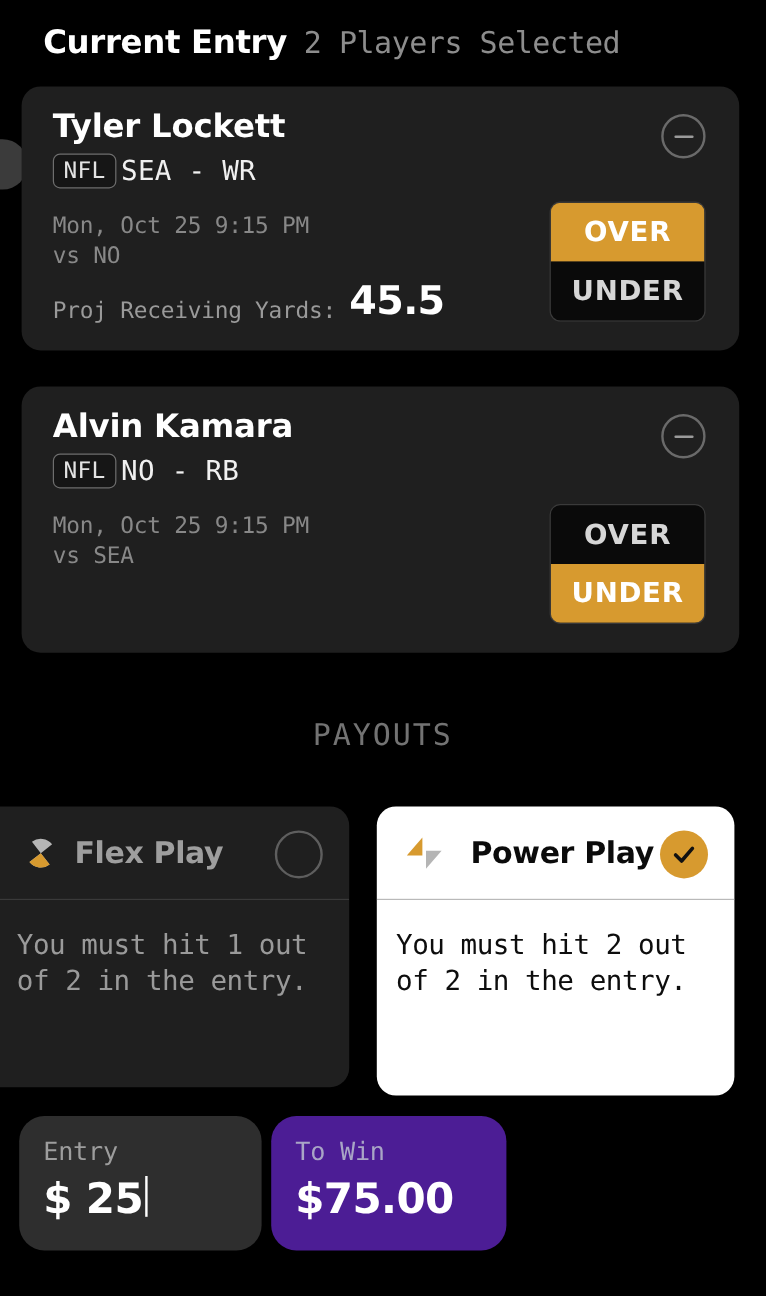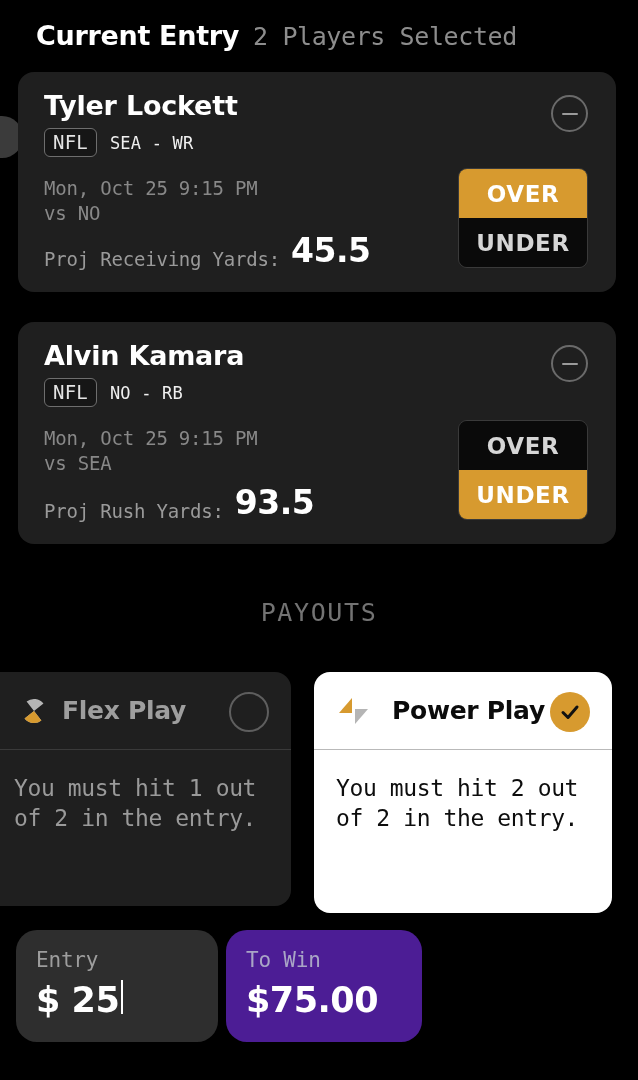--- a/index.html
+++ b/index.html
@@ -40,30 +40,30 @@
   #player-card-0 { top:72px;  height:220px; }
   #player-card-1 { top:322px; height:222px; }
 
   .p-name {
     position:absolute; left:26px; top:18px;
     font-family:"DejaVu Sans", sans-serif;
     font-weight:bold; font-size:27px; color:#fff; letter-spacing:-0.2px;
   }
   .p-meta-row {
     position:absolute; left:26px; top:56px;
-    display:flex; align-items:center; gap:13px;
+    display:flex; align-items:center; gap:4px;
   }
   .league-badge {
     border:1px solid #6e6e6e; border-radius:6px;
     background:#161616;
     padding:2px 8px 3px;
     font-size:19px; color:#e4e4e4; letter-spacing:0.2px;
   }
   .p-team {
-    font-size:17px; color:#f0f0f0; letter-spacing:0.2px;
+    font-size:23px; color:#f0f0f0; letter-spacing:0.2px;
   }
   .p-time {
     position:absolute; left:26px; top:104px;
     font-size:19px; color:#888; line-height:1.32; letter-spacing:-0.2px;
   }
   .p-proj {
     position:absolute; left:26px; bottom:22px;
     display:flex; align-items:flex-end; gap:11px;
   }
   .p-proj-label { font-size:19px; color:#9a9a9a; letter-spacing:-0.2px; }
@@ -132,21 +132,21 @@
   #payout-card-flex .hd-check { border:2px solid #5e5e5e; background:transparent; }
   #payout-card-power .hd-check {
     background:#d79a2f;
     display:flex; align-items:center; justify-content:center;
   }
   .divider { height:1px; width:100%; }
   #payout-card-flex  .divider { background:#3a3a3a; }
   #payout-card-power .divider { background:#b9b9b9; }
 
   .payout-body { position:relative; padding:24px 0 0 30px; }
-  #payout-card-power .payout-body { padding-left:22px; }
+  #payout-card-power .payout-body { padding-left:16px; }
   .payout-rule {
     font-size:23px; line-height:1.30; letter-spacing:-0.4px;
     max-width:250px;
   }
   #payout-card-flex  .payout-rule { color:#9a9a9a; }
   #payout-card-power .payout-rule { color:#0d0d0d; }
 
   
   .entry-box {
     position:absolute; top:930px; height:112px; border-radius:21px;
@@ -207,24 +207,20 @@
 
   <div class="player-card" id="player-card-1">
     <div class="p-name">Alvin Kamara</div>
     <div class="p-meta-row">
       <span class="league-badge">NFL</span>
       <span class="p-team">NO - RB</span>
     </div>
     <div class="p-time">
       <div>Mon, Oct 25 9:15 PM</div>
       <div>vs SEA</div>
-    </div>
-    <div class="p-proj">
-      <span class="p-proj-label">Proj Rush Yards:</span>
-      <span class="p-proj-value">93.5</span>
     </div>
     <div class="remove-btn">
       <span class="bar"></span>
     </div>
     <div class="ou-group">
       <div class="ou-btn off">OVER</div>
       <div class="ou-btn on">UNDER</div>
     </div>
   </div>
 

